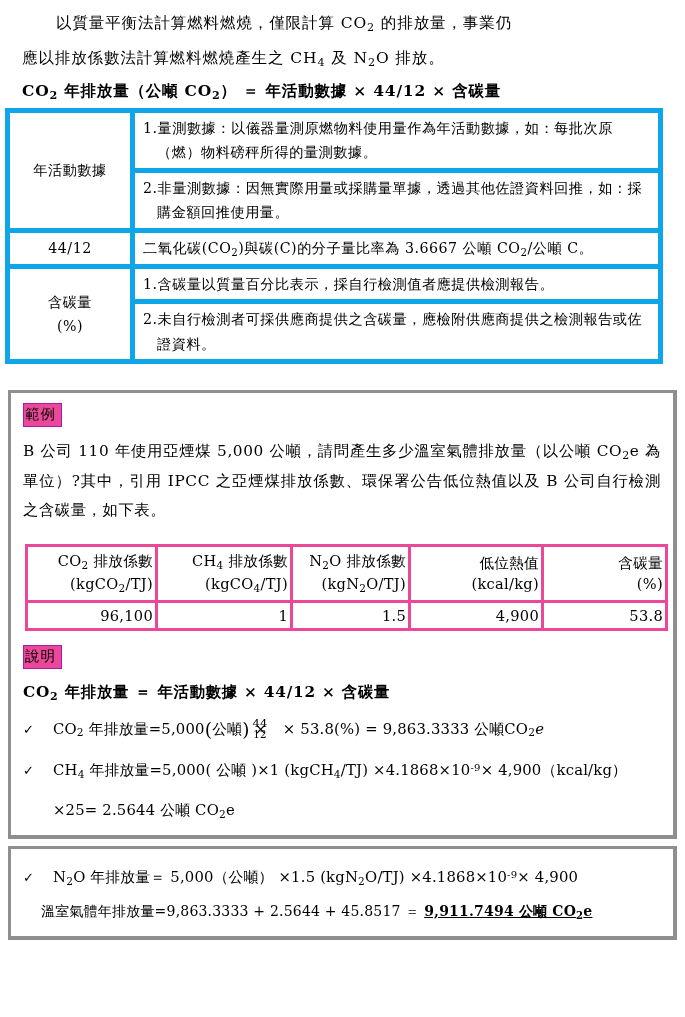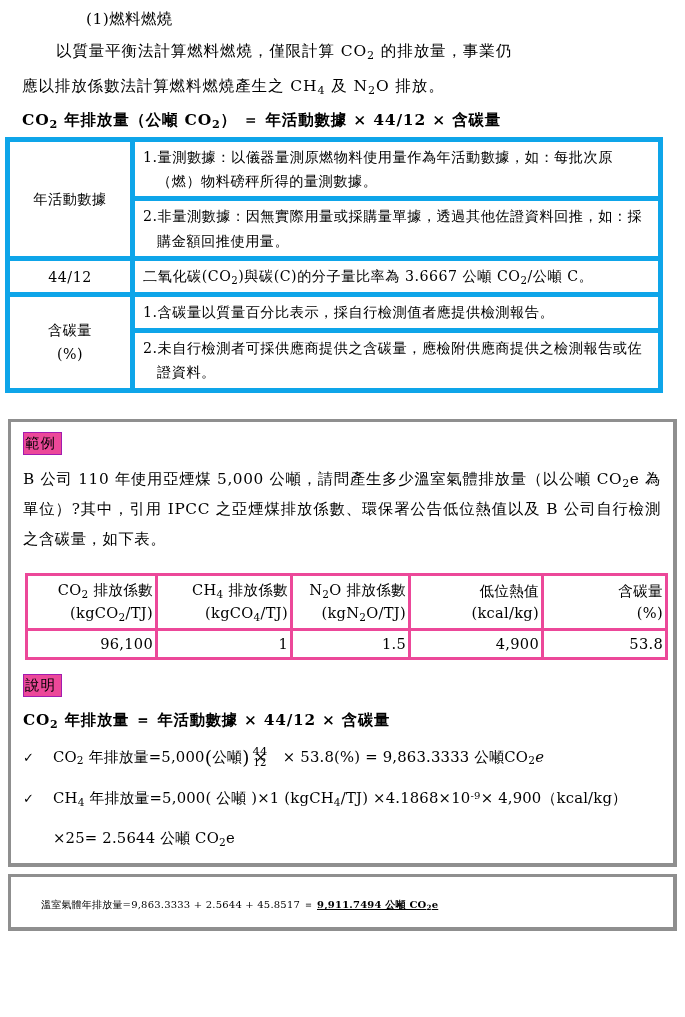--- a/index.html
+++ b/index.html
@@ -158,21 +158,21 @@
   }
   .cont-line {
     margin: 11px 0 0 0;
     font-size: 14.8px;
     line-height: 1.9;
     padding-left: 30px;
     letter-spacing: 0.2px;
   }
   .total-line {
     margin: 6px 0 0 0;
-    font-size: 10px;
+    font-size: 14px;
     line-height: 1.9;
     padding-left: 18px;
     letter-spacing: 0.2px;
   }
   .total-line .res {
     font-weight: bold;
     text-decoration: underline;
   }
 
   
@@ -193,21 +193,20 @@
     vertical-align: -0.12em;
   }
 </style>
 </head>
 <body>
 
 <div class="page">
 
   <div class="intro">
 
-    <p class="p-head">(1)燃料燃燒</p>
 
     <p class="p-body indent"><span>以質量平衡法計算燃料燃燒，僅限計算 CO</span><sub class="sub">2</sub><span> 的排放量，事業仍</span></p>
 
     <p class="p-body"><span>應以排放係數法計算燃料燃燒產生之 CH</span><sub class="sub">4</sub><span> 及 N</span><sub class="sub">2</sub><span>O 排放。</span></p>
 
     <p class="formula-head"><span>CO</span><sub class="sub">2</sub><span> 年排放量（公噸 CO</span><sub class="sub">2</sub><span>） ＝ 年活動數據 × 44/12 × 含碳量</span></p>
 
   </div>
 
   <table class="tbl1">
@@ -301,19 +300,20 @@
       <p class="bullet-line"><span class="ck">✓</span><span>CO</span><sub class="sub">2</sub><span> 年排放量=5,000</span><span class="paren-big">(</span><span>公噸</span><span class="paren-big">)</span><span> × </span><span class="frac"><span class="num">44</span><span class="den">12</span></span><span> × 53.8(%) = 9,863.3333  公噸CO</span><sub class="sub">2</sub><span class="it">e</span></p>
 
       <p class="bullet-line"><span class="ck">✓</span><span>CH</span><sub class="sub">4</sub><span> 年排放量=5,000( 公噸 )×1 (kgCH</span><sub class="sub">4</sub><span>/TJ) ×4.1868×10</span><sup class="sup">-9</sup><span>× 4,900（kcal/kg）</span></p>
       <p class="cont-line"><span>×25= 2.5644 公噸 CO</span><sub class="sub">2</sub><span>e</span></p>
     </div>
 
   </div>
 
   <div class="exbox second">
 
+    <p class="bullet-line" style="margin-top:2px"><span class="ck">✓</span><span>N</span><sub class="sub">2</sub><span>O 年排放量＝ 5,000（公噸） ×1.5 (kgN</span><sub class="sub">2</sub><span>O/TJ) ×4.1868×10</span><sup class="sup">-9</sup><span>× 4,900</span></p>
 
 
     <p class="total-line"><span>溫室氣體年排放量=9,863.3333 + 2.5644 + 45.8517 ＝ </span><span class="res"><span>9,911.7494 公噸 CO</span><sub class="sub">2</sub><span>e</span></span></p>
 
   </div>
 
 </div>
 
 </body></html>

